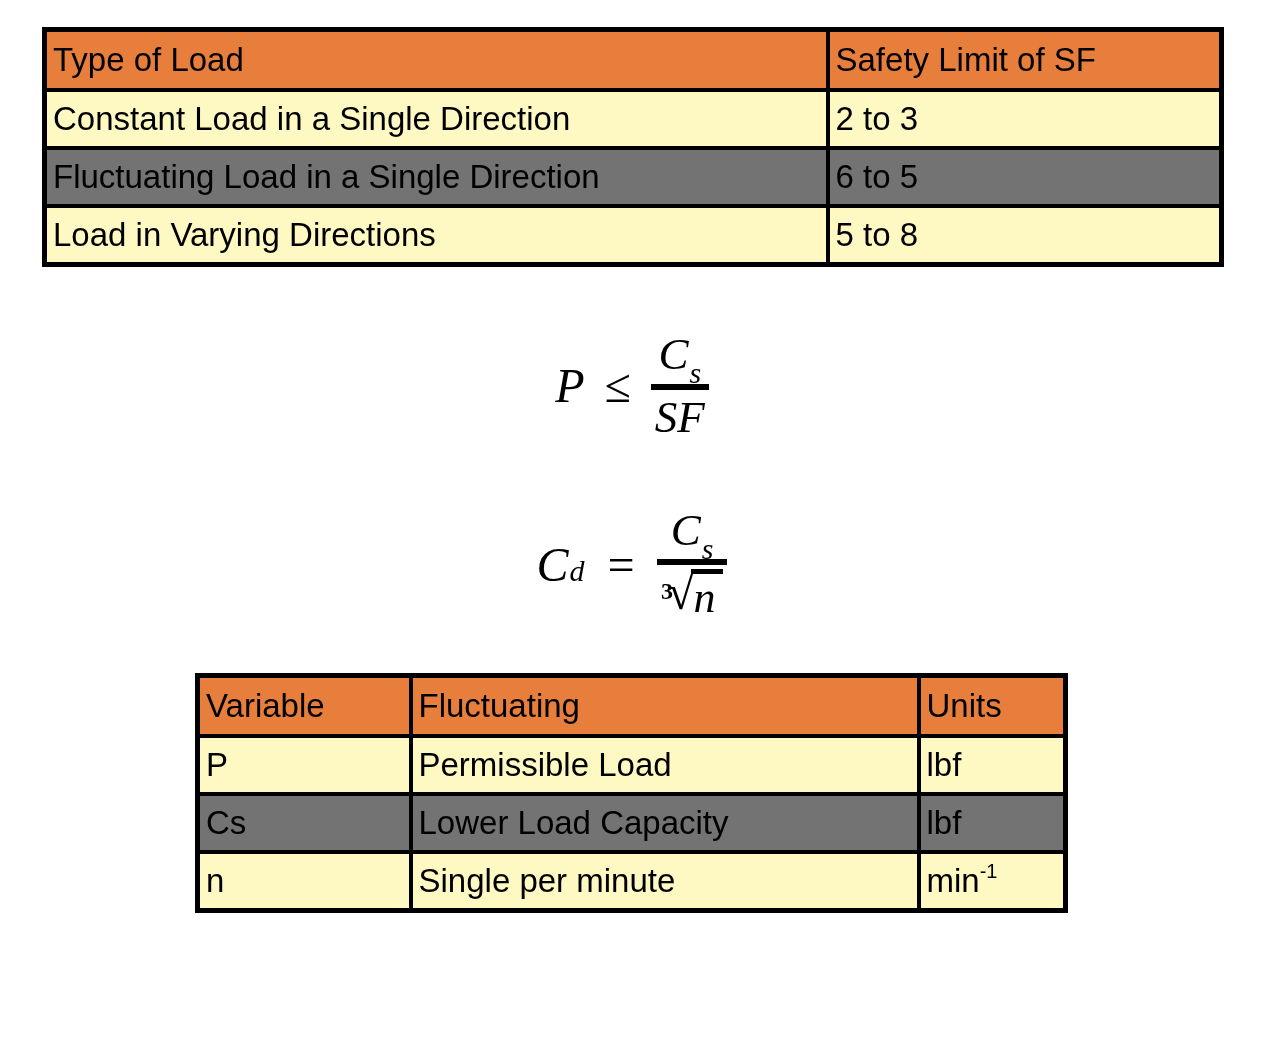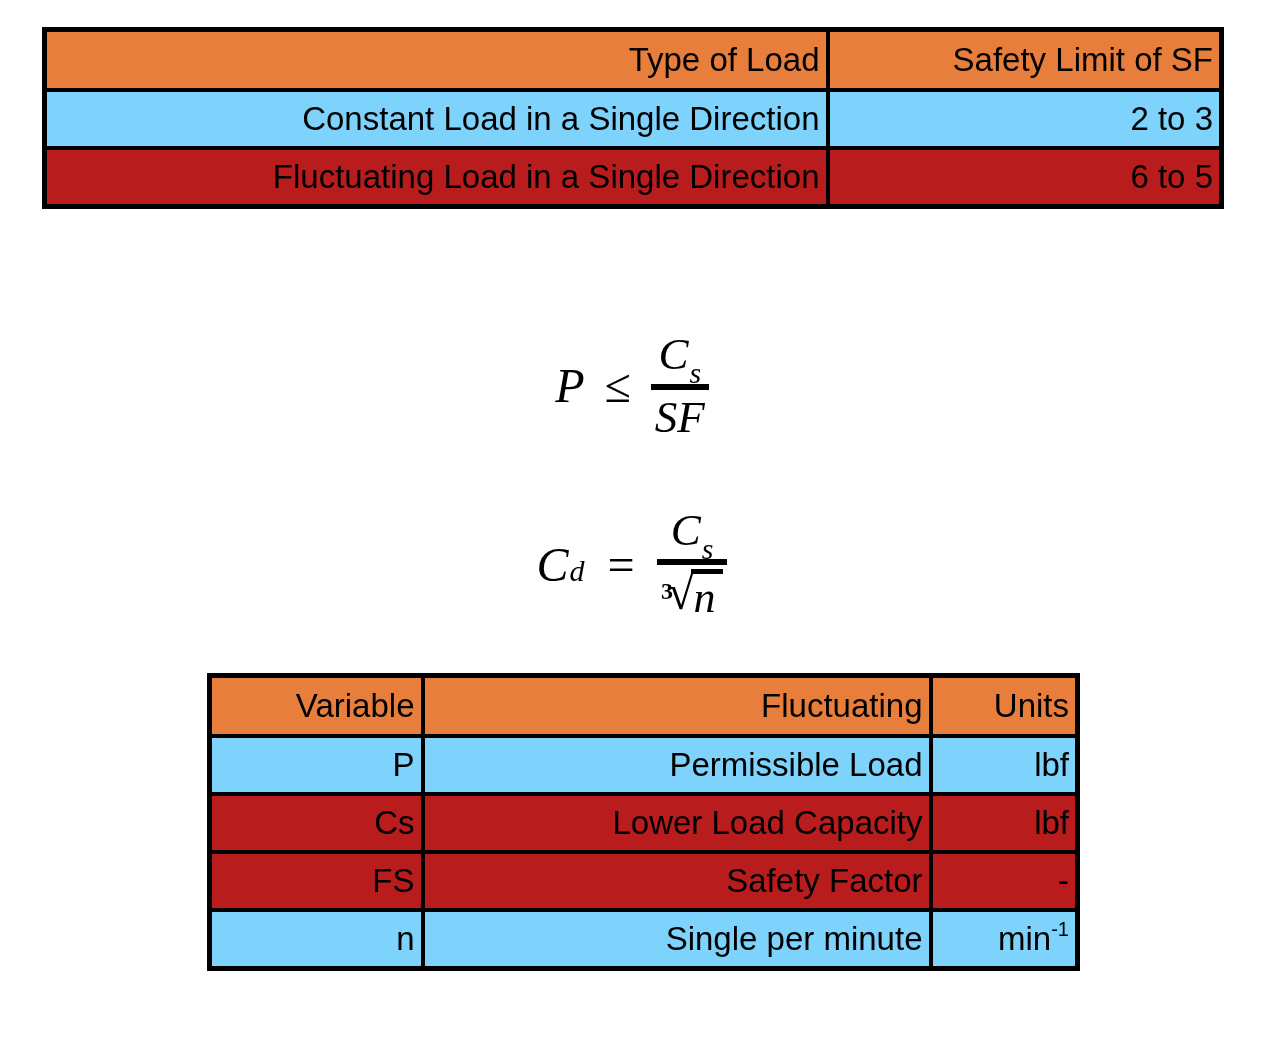--- a/index.html
+++ b/index.html
@@ -15,40 +15,40 @@
 
   
   table {
     border-collapse: collapse;
     table-layout: fixed;
     position: absolute;
     background: #FFFFFF;
   }
   td, th {
     border: 4px solid #000;
-    text-align: right;
+    text-align: left;
     vertical-align: middle;
     font-size: 33px;
     font-weight: 400;
     padding: 0 6px;
     overflow: hidden;
     white-space: nowrap;
   }
   .tbl-outer { border: 5px solid #000; }
   .hdr-row td { background: #E87E3C; height: 56px; }
-  .band td    { background: #7dd3fc; height: 54px; }
-  .plain td   { background: #b91c1c; height: 54px; }
+  .band td    { background: #fef9c3; height: 54px; }
+  .plain td   { background: #737373; height: 54px; }
 
   #load-table {
     left: 42px;
     top: 27px;
     width: 1177px;
   }
   #variable-table {
-    left: 207px;
+    left: 195px;
     top: 673px;
     width: 868px;
   }
   sup.unit-exp {
     font-size: 20px;
     vertical-align: 14px;
     line-height: 0;
   }
 
   
@@ -130,20 +130,24 @@
     <td>Type of Load</td>
     <td>Safety Limit of SF</td>
   </tr>
   <tr class="band">
     <td>Constant Load in a Single Direction</td>
     <td>2 to 3</td>
   </tr>
   <tr class="plain">
     <td>Fluctuating Load in a Single Direction</td>
     <td>6 to 5</td>
+  </tr>
+  <tr class="band">
+    <td>Load in Varying Directions</td>
+    <td>5 to 8</td>
   </tr>
 </tbody>
   </table>
 
 <div id="formula-permissible" class="formula">
   <span class="lhs">P</span>
   <span class="rel">≤</span>
   <span class="frac">
     <span class="num"><span>C</span><sub class="var-sub">s</sub></span>
     <span class="frac-bar"></span>
@@ -183,24 +187,19 @@
   <tr class="band">
     <td>P</td>
     <td>Permissible Load</td>
     <td>lbf</td>
   </tr>
   <tr class="plain">
     <td>Cs</td>
     <td>Lower Load Capacity</td>
     <td>lbf</td>
   </tr>
-  <tr class="plain">
-    <td>FS</td>
-    <td>Safety Factor</td>
-    <td>-</td>
-  </tr>
   <tr class="band">
     <td>n</td>
     <td>Single per minute</td>
     <td><span>min</span><sup class="unit-exp">-1</sup></td>
   </tr>
 </tbody>
   </table>
 
 </body></html>

